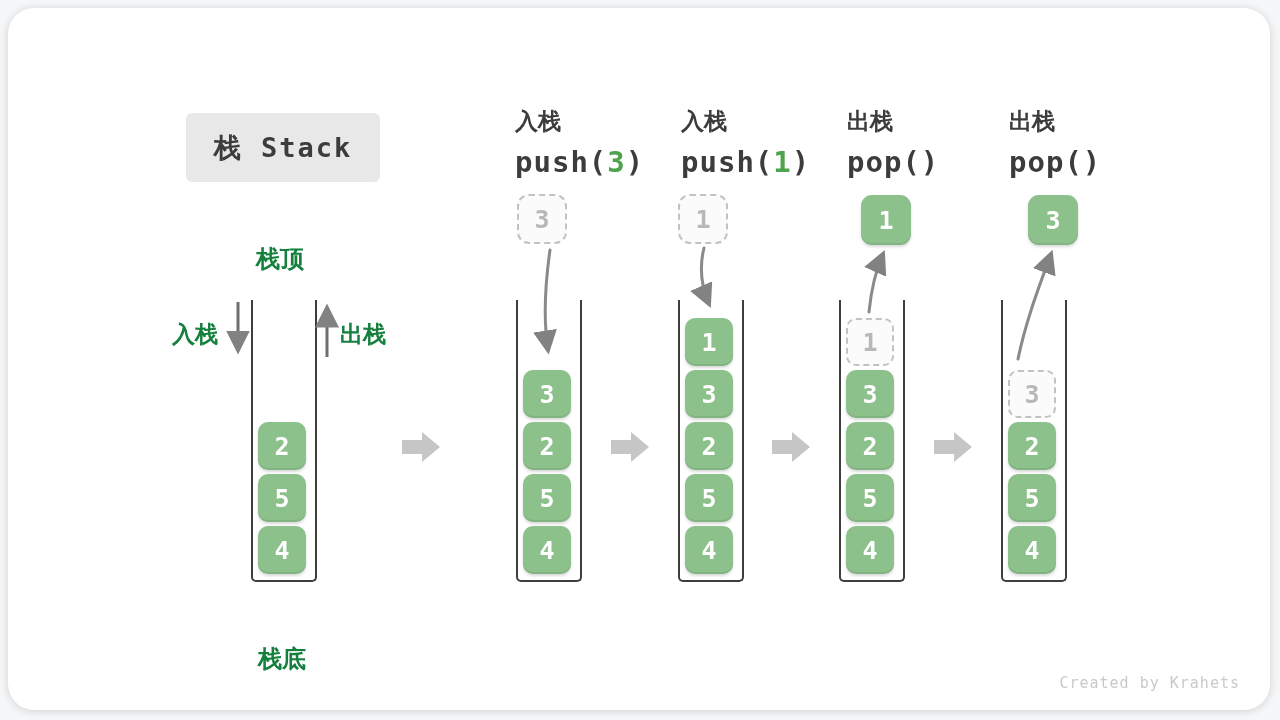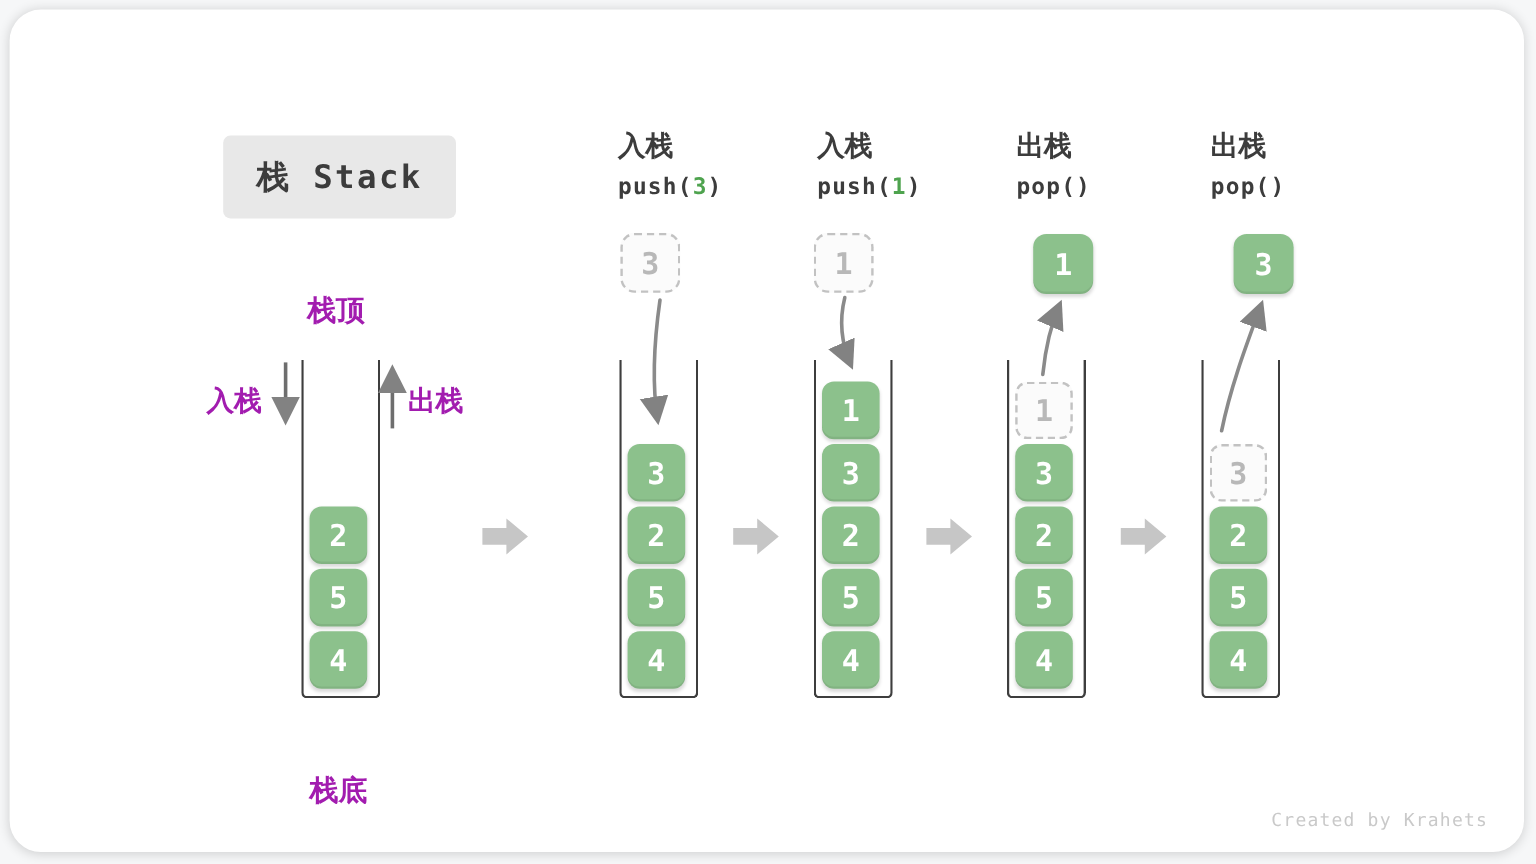--- a/index.html
+++ b/index.html
@@ -15,30 +15,30 @@
     box-shadow:0 1px 10px rgba(0,0,0,0.16);
   }
   .title-badge{
     position:absolute;left:186px;top:113px;width:194px;height:69px;
     background:#e8e8e8;border-radius:6px;
     display:flex;align-items:center;justify-content:center;
     font-family:"DejaVu Sans Mono", monospace;
     font-size:27px;font-weight:700;color:#3c3c3c;letter-spacing:2px;
   }
   .cjk-label{
-    position:absolute;color:#a21caf;font-weight:700;font-size:24px;
+    position:absolute;color:#15803d;font-weight:700;font-size:24px;
     white-space:nowrap;
   }
   .col-label{position:absolute;width:140px;}
   .col-label .line1{
     color:#3c3c3c;font-weight:700;font-size:23px;margin-bottom:8px;
   }
   .col-label .line2{
     font-family:"DejaVu Sans Mono", monospace;
-    font-size:19px;font-weight:600;color:#3c3c3c;letter-spacing:1px;
+    font-size:29px;font-weight:600;color:#3c3c3c;letter-spacing:1px;
   }
   .col-label .arg{color:#4ea34e;font-weight:700;}
   .stack{
     position:absolute;top:300px;width:62px;height:280px;
     border:2px solid #3e3e3e;border-top:none;
     border-radius:0 0 5px 5px;background:#ffffff;
   }
   .cell{
     position:absolute;width:48px;height:48px;border-radius:10px;
     background:#8cc18c;color:#ffffff;

